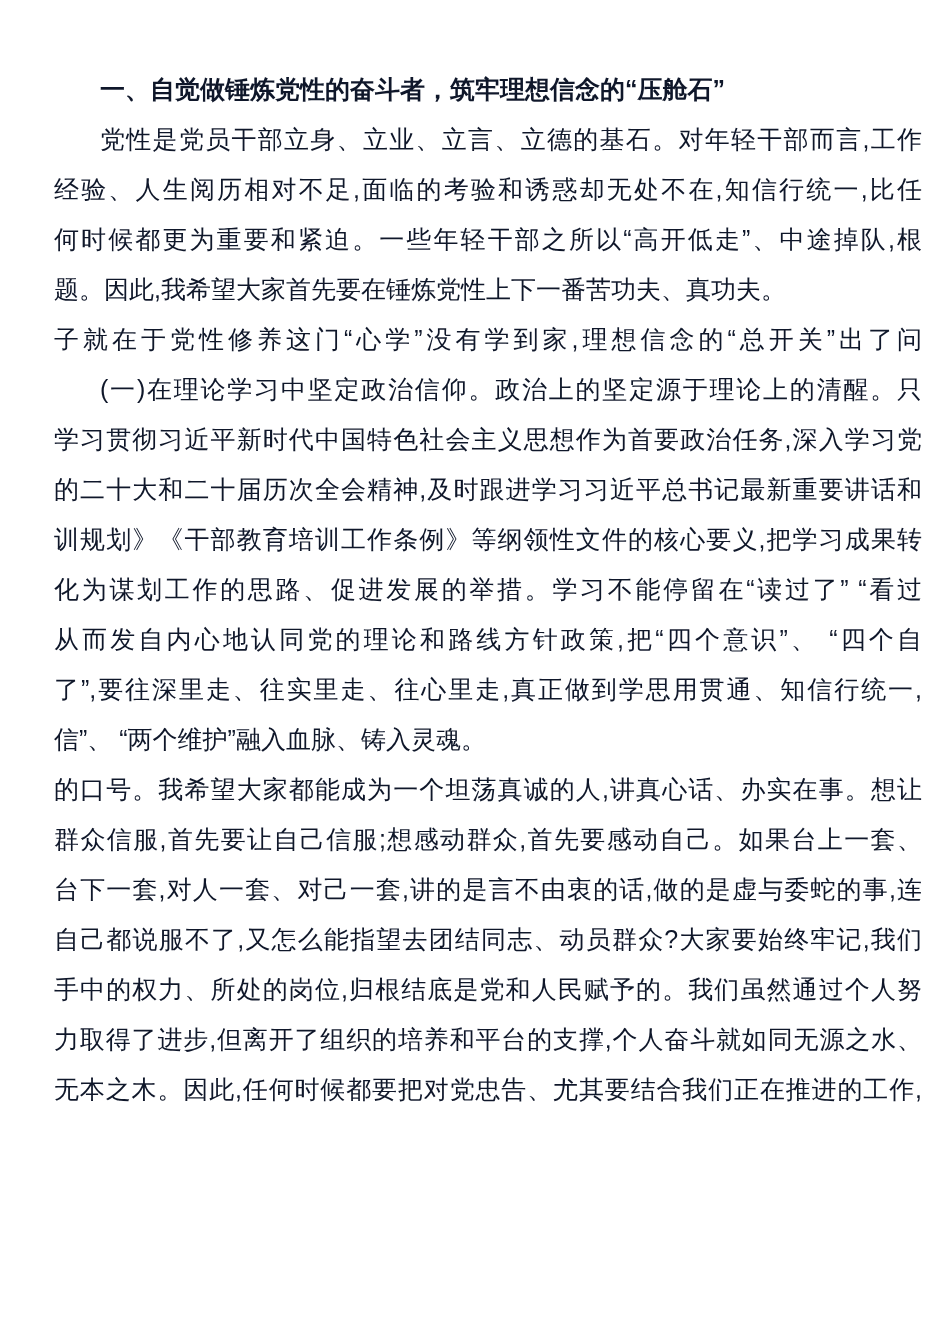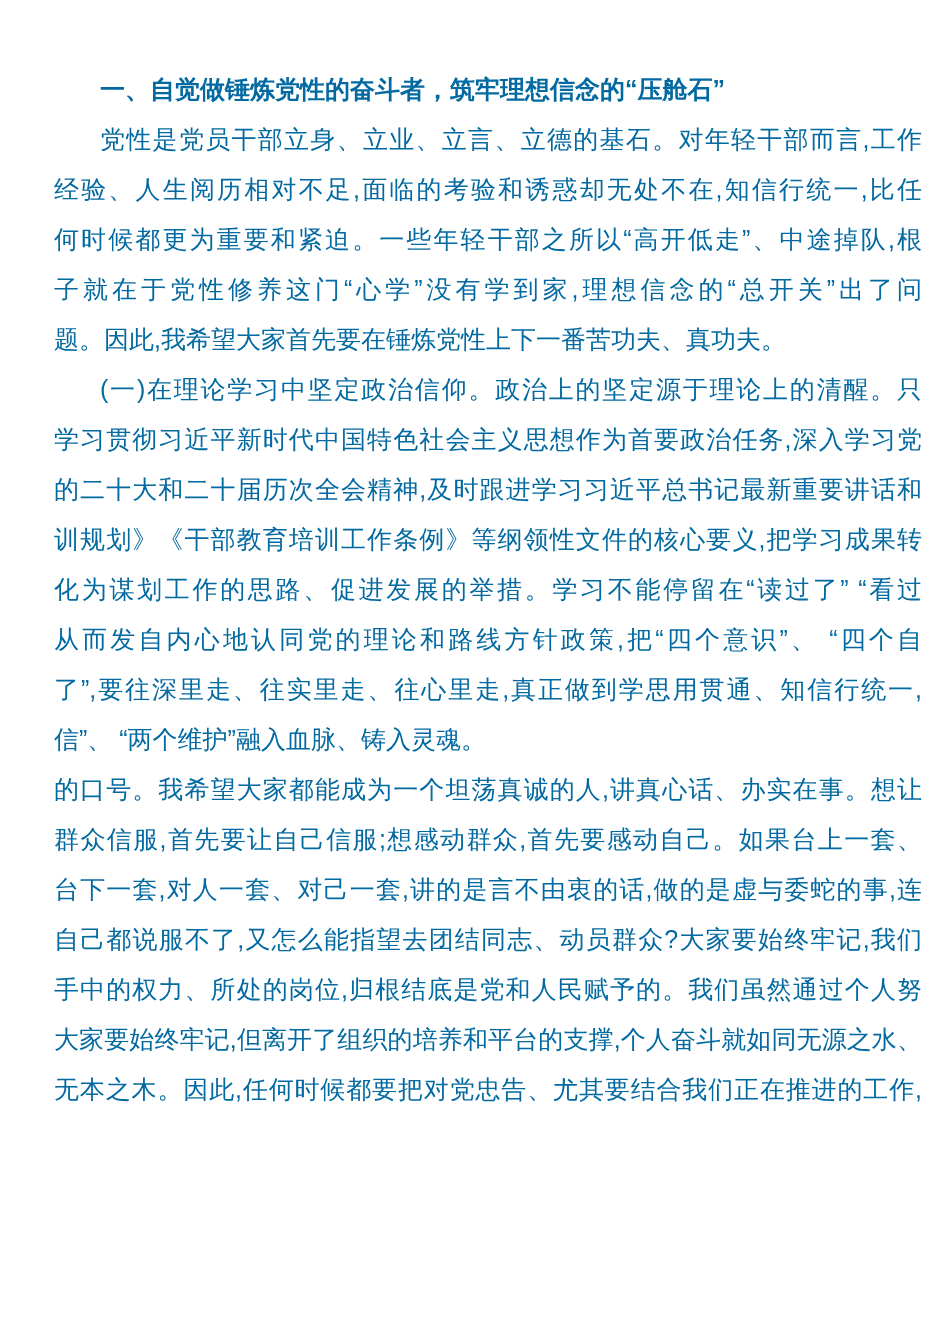--- a/index.html
+++ b/index.html
@@ -18,21 +18,21 @@
     position: absolute;
     left: 54px; top: 64px;
     width: 868px;
   }
   .para { margin: 0; padding: 0; }
   .line {
     font-family: "Liberation Sans", sans-serif;
     font-size: 25px;
     line-height: 50px;
     height: 50px;
-    color: #0369a1;
+    color: #0f172a;
     text-align: justify;
     text-align-last: justify;
     overflow: hidden;
     white-space: normal;
   }
   .line.first { padding-left: 46px; }
   .line.endline { text-align: left; text-align-last: left; }
   .line.bold { font-weight: 700; }
 </style>
 </head>
@@ -40,36 +40,36 @@
 
 <div class="page">
   <div class="content" id="content">
       <div class="para">
         <div class="line first bold endline">一、自觉做锤炼党性的奋斗者，筑牢理想信念的“压舱石”</div>
       </div>
       <div class="para">
         <div class="line first">党性是党员干部立身、立业、立言、立德的基石。对年轻干部而言,工作</div>
         <div class="line">经验、人生阅历相对不足,面临的考验和诱惑却无处不在,知信行统一,比任</div>
         <div class="line">何时候都更为重要和紧迫。一些年轻干部之所以“高开低走”、中途掉队,根</div>
+        <div class="line endline">题。因此,我希望大家首先要在锤炼党性上下一番苦功夫、真功夫。</div>
         <div class="line">子就在于党性修养这门“心学”没有学到家,理想信念的“总开关”出了问</div>
-        <div class="line endline">题。因此,我希望大家首先要在锤炼党性上下一番苦功夫、真功夫。</div>
       </div>
       <div class="para">
         <div class="line first">(一)在理论学习中坚定政治信仰。政治上的坚定源于理论上的清醒。只</div>
         <div class="line">学习贯彻习近平新时代中国特色社会主义思想作为首要政治任务,深入学习党</div>
         <div class="line">的二十大和二十届历次全会精神,及时跟进学习习近平总书记最新重要讲话和</div>
         <div class="line">训规划》《干部教育培训工作条例》等纲领性文件的核心要义,把学习成果转</div>
         <div class="line">化为谋划工作的思路、促进发展的举措。学习不能停留在“读过了” “看过</div>
         <div class="line">从而发自内心地认同党的理论和路线方针政策,把“四个意识”、 “四个自</div>
         <div class="line">了”,要往深里走、往实里走、往心里走,真正做到学思用贯通、知信行统一,</div>
         <div class="line endline">信”、 “两个维护”融入血脉、铸入灵魂。</div>
       </div>
       <div class="para">
         <div class="line">的口号。我希望大家都能成为一个坦荡真诚的人,讲真心话、办实在事。想让</div>
         <div class="line">群众信服,首先要让自己信服;想感动群众,首先要感动自己。如果台上一套、</div>
         <div class="line">台下一套,对人一套、对己一套,讲的是言不由衷的话,做的是虚与委蛇的事,连</div>
         <div class="line">自己都说服不了,又怎么能指望去团结同志、动员群众?大家要始终牢记,我们</div>
         <div class="line">手中的权力、所处的岗位,归根结底是党和人民赋予的。我们虽然通过个人努</div>
-        <div class="line">大家要始终牢记,但离开了组织的培养和平台的支撑,个人奋斗就如同无源之水、</div>
+        <div class="line">力取得了进步,但离开了组织的培养和平台的支撑,个人奋斗就如同无源之水、</div>
         <div class="line">无本之木。因此,任何时候都要把对党忠告、尤其要结合我们正在推进的工作,</div>
       </div>
     </div>
 </div>
 
 </body></html>

